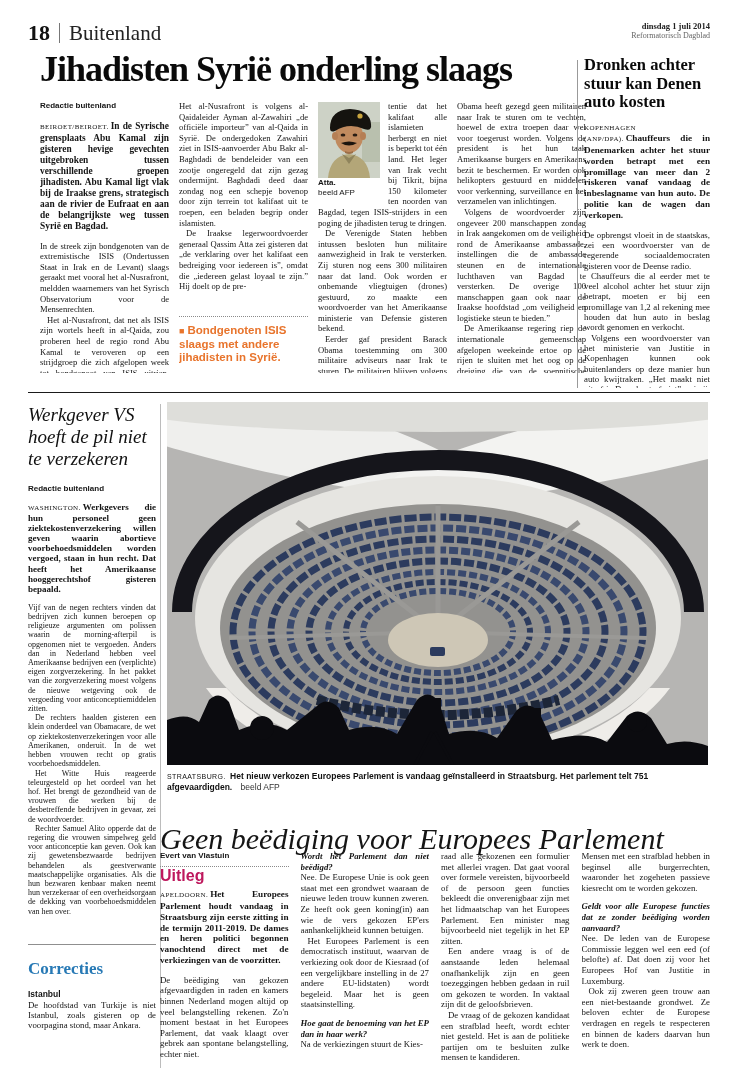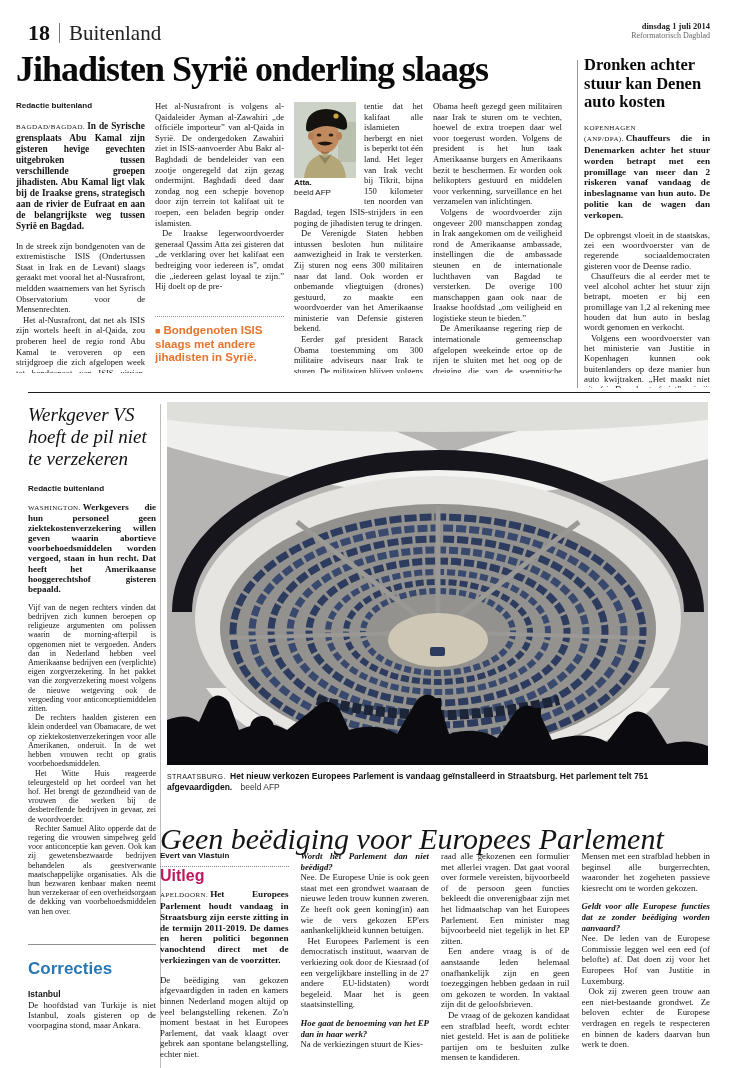--- a/index.html
+++ b/index.html
@@ -19,21 +19,21 @@
   
   .byline{font-family:"Liberation Sans",sans-serif;font-weight:bold;font-size:8px;margin:0 0 9px 0;}
   .dateline{font-size:7px;letter-spacing:.4px;font-weight:normal;margin-right:2px;}
   p{margin:0;}
   .jst{text-align:justify;}
   .ind{text-indent:7px;}
   .gap{margin-top:9px;}
   .leadp{font-weight:bold;}
 
   
-  .lead-article{position:absolute;left:16px;top:50px;width:546px;height:338px;overflow:hidden;}
+  .lead-article{position:absolute;left:40px;top:50px;width:546px;height:338px;overflow:hidden;}
   .lead-headline{font-size:36px;font-weight:bold;letter-spacing:-1px;line-height:38px;white-space:nowrap;color:#0a0a0a;margin:0 0 13px 0;}
   .lead-cols{display:flex;gap:10px;height:272px;}
   .lead-cols .col{flex:1;font-size:8.6px;line-height:10.6px;overflow:hidden;}
   .lead-cols .leadp{font-size:9.4px;line-height:11px;}
 
   .callout{font-family:"Liberation Sans",sans-serif;font-weight:bold;color:#e8742c;
            font-size:11.5px;line-height:13px;text-align:left;border-top:1px dotted #8a8a8a;
            padding-top:7px;margin-top:24px;}
   .callout .bullet{font-size:9px;margin-right:3px;}
 
@@ -75,21 +75,21 @@
   .ep-cols .col{flex:1;font-size:8.8px;line-height:10.6px;overflow:hidden;}
   .ep-cols .byline{border-bottom:1px dotted #8a8a8a;padding-bottom:4px;margin-bottom:4px;}
   .kicker{font-family:"Liberation Sans",sans-serif;font-weight:bold;font-size:16px;color:#be185d;margin:2px 0 8px 0;}
   .ep-cols .leadp{font-size:9.2px;line-height:10.8px;}
   .q{font-style:italic;font-weight:bold;}
   .ep-cols .gapq{margin-top:8px;}
 
   
   .corrections{position:absolute;left:28px;top:944px;width:128px;height:118px;}
   .corr-rule{border-top:1px solid #8f8f8f;margin-bottom:14px;}
-  .corr-header{font-family:Liberation Sans, sans-serif;font-weight:bold;font-size:17px;color:#2779b5;margin:0 0 10px 0;}
+  .corr-header{font-family:Liberation Serif, serif;font-weight:bold;font-size:17px;color:#2779b5;margin:0 0 10px 0;}
   .corr-title{font-family:"Liberation Sans",sans-serif;font-weight:bold;font-size:8.5px;margin:0 0 1px 0;}
   .corr-text{font-size:8.8px;line-height:10.2px;}
 </style>
 </head>
 <body>
 
 <div class="page">
 
   <div class="masthead">
     <div class="mh-left">
@@ -101,21 +101,21 @@
       <div class="mh-date">dinsdag 1 juli 2014</div>
       <div class="mh-paper">Reformatorisch Dagblad</div>
     </div>
   </div>
 
   <div class="lead-article">
     <h1 class="lead-headline">Jihadisten Syrië onderling slaags</h1>
     <div class="lead-cols">
       <div class="col jst">
         <p class="byline">Redactie buitenland</p>
-        <p class="leadp jst"><span class="dateline">BAGDAD/BAGDAD.</span><b>In de Syrische grensplaats Abu Kamal zijn gisteren hevige gevechten uitgebroken tussen verschillende groepen jihadisten. Abu Kamal ligt vlak bij de Iraakse grens, strategisch aan de rivier de Eufraat en aan de belangrijkste weg tussen Syrië en Bagdad.</b></p>
+        <p class="leadp jst"><span class="dateline">BEIROET/BEIROET.</span><b>In de Syrische grensplaats Abu Kamal zijn gisteren hevige gevechten uitgebroken tussen verschillende groepen jihadisten. Abu Kamal ligt vlak bij de Iraakse grens, strategisch aan de rivier de Eufraat en aan de belangrijkste weg tussen Syrië en Bagdad.</b></p>
         <p class="gap jst">In de streek zijn bondgenoten van de extremistische ISIS (Ondertussen Staat in Irak en de Levant) slaags geraakt met vooral het al-Nusrafront, meldden waarnemers van het Syrisch Observatorium voor de Mensenrechten.</p>
         <p class="ind jst">Het al-Nusrafront, dat net als ISIS zijn wortels heeft in al-Qaida, zou proberen heel de regio rond Abu Kamal te veroveren op een strijdgroep die zich afgelopen week tot bondgenoot van ISIS uitriep. Ondertussen heeft ISIS vlak ten zuidoosten van Abu Kamal de Iraakse grensplaats al-Qaim in handen.</p>
       </div>
       <div class="col jst">
         <p class="jst">Het al-Nusrafront is volgens al-Qaidaleider Ayman al-Zawahiri „de officiële importeur” van al-Qaida in Syrië. De ondergedoken Zawahiri ziet in ISIS-aanvoerder Abu Bakr al-Baghdadi de bendeleider van een zootje ongeregeld dat zijn gezag ondermijnt. Baghdadi deed daar zondag nog een schepje bovenop door zijn terrein tot kalifaat uit te roepen, een beladen begrip onder islamisten.</p>
         <p class="ind jst">De Iraakse legerwoordvoerder generaal Qassim Atta zei gisteren dat „de verklaring over het kalifaat een bedreiging voor iedereen is”, omdat die „iedereen gelast loyaal te zijn.” Hij doelt op de pre-</p>
         <p class="callout"><span class="bullet">■</span><span>Bondgenoten ISIS slaags met andere jihadisten in Syrië.</span></p>
         <p class="callout"><span class="bullet">■</span><span>Verenigde Staten sturen 300 extra militairen naar Irak.</span></p>
       </div>
       <div class="col jst">

